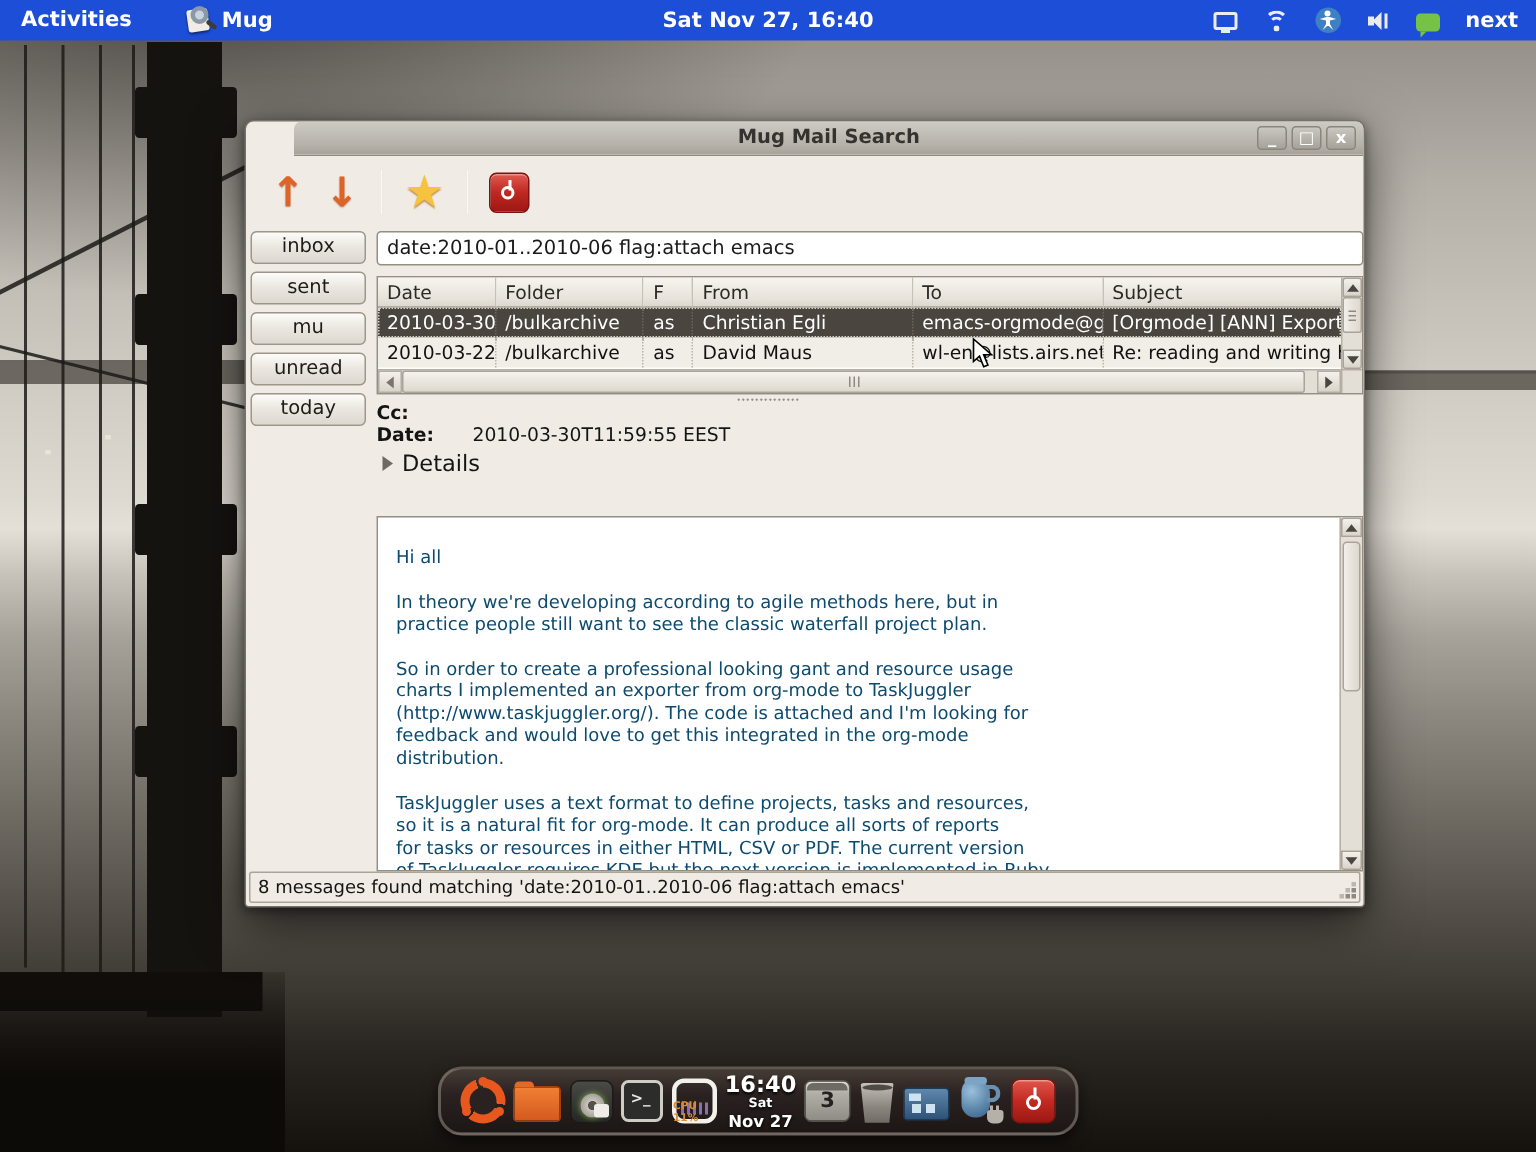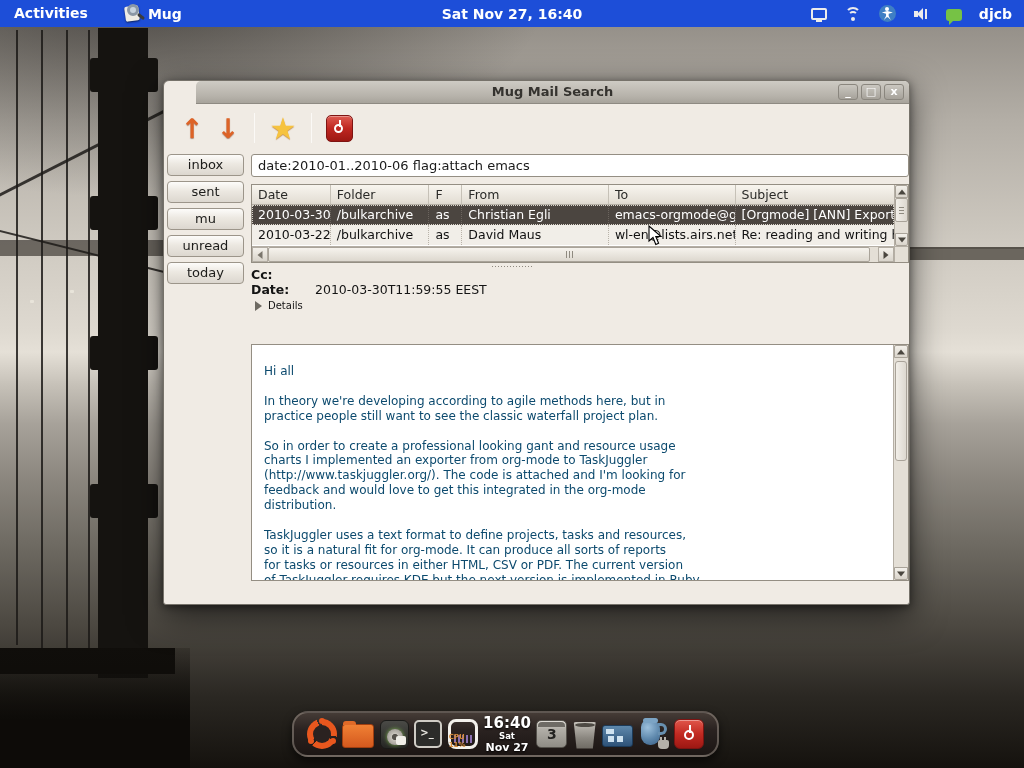--- a/index.html
+++ b/index.html
@@ -115,21 +115,21 @@
   .grip-v { position:absolute; top:3px; bottom:3px; left:50%; width:1px; border-left:1px solid #8f8a80; box-shadow:3px 0 0 #8f8a80, -3px 0 0 #8f8a80; }
   .hs-corner { position:absolute; right:0; bottom:0; width:14px; height:16px; background:#e4dfd6; border-top:1px solid #b5afa5; border-left:1px solid #b5afa5; }
 
   .splitter { position:absolute; left:0; top:109px; width:658px; height:6px; }
   .split-grip { position:absolute; left:240px; top:2px; width:42px; height:3px;
     background-image:radial-gradient(circle, #8f8a80 35%, transparent 40%); background-size:3px 3px; }
 
   .headers { position:absolute; left:0; top:114px; width:658px; font-size:12.5px; color:#141414; }
   .hdr-line { display:flex; line-height:14.5px; }
   .hdr-lbl { font-weight:bold; min-width:64px; }
-  .expander { display:flex; align-items:center; gap:6px; margin-top:3px; padding-left:4px; font-size:10px; }
+  .expander { display:flex; align-items:center; gap:6px; margin-top:3px; padding-left:4px; font-size:15px; }
   .exp-tri { width:0; height:0; border-top:5px solid transparent; border-bottom:5px solid transparent; border-left:7px solid #6e6a62; }
 
   .bodyview { position:absolute; left:0; top:190px; width:658px; height:237px; border:1px solid #948e83; background:#fff; }
   .body-text { position:absolute; left:0; top:0; right:15px; bottom:0; overflow:hidden; padding:19px 6px 0 12px;
     font-size:12px; line-height:14.9px; color:#0c4a6e; white-space:pre-wrap; }
   .bv-scroll { position:absolute; right:0; top:0; width:15px; bottom:0; background:#e4dfd6; border-left:1px solid #b5afa5; }
   .bv-thumb { position:absolute; left:1px; right:1px; top:16px; height:100px; background:linear-gradient(90deg,#f2efe9,#ddd8cf);
     border:1px solid #a9a399; border-radius:3px; }
 
   .statusbar { position:absolute; left:2px; right:2px; bottom:2px; height:21px; background:#f0ebe4;
@@ -230,21 +230,21 @@
         <i class="a2"></i>
         <i class="dot"></i>
       </span>
     <span class="ico-a11y"></span>
     <span class="ico-vol">
         <i class="spk"></i>
         <i class="cone"></i>
         <i class="bar"></i>
       </span>
     <span class="ico-chat"></span>
-    <span class="tb-user">djcb</span>
+    <span class="tb-user">next</span>
   </div>
 </div>
 
 <div id="win">
   <div class="titlebar">
     <div class="title">Mug Mail Search</div>
     <div class="winbtns">
       <div class="winbtn">_</div>
       <div class="winbtn">□</div>
       <div class="winbtn">x</div>
@@ -367,20 +367,24 @@
             <span class="tri up"></span>
           </div>
         <div class="bv-thumb"></div>
         <div class="vs-btn vs-dn">
             <span class="tri dn"></span>
           </div>
       </div>
     </div>
   </div>
 
+  <div class="statusbar">
+    <span>8 messages found matching 'date:2010-01..2010-06 flag:attach emacs'</span>
+    <span class="resize-grip"></span>
+  </div>
 </div>
 
 <div id="dock">
   <div class="dock-item d-ubuntu">
       <i class="p1"></i>
       <i class="p2"></i>
       <i class="p3"></i>
     </div>
   <div class="dock-item d-folder"></div>
   <div class="dock-item d-media"></div>

